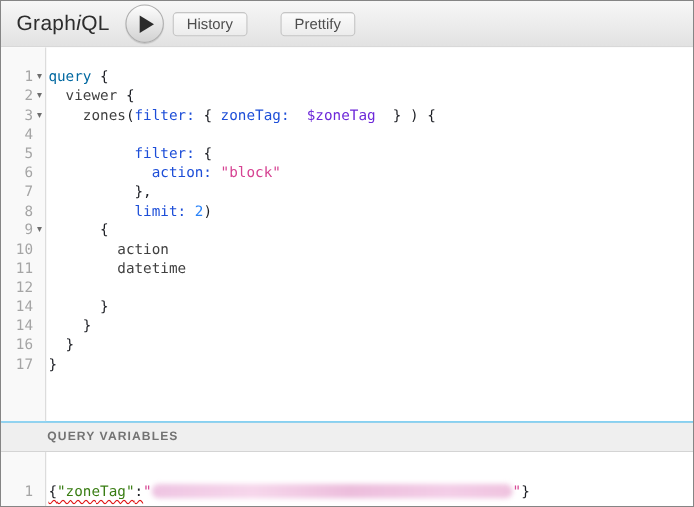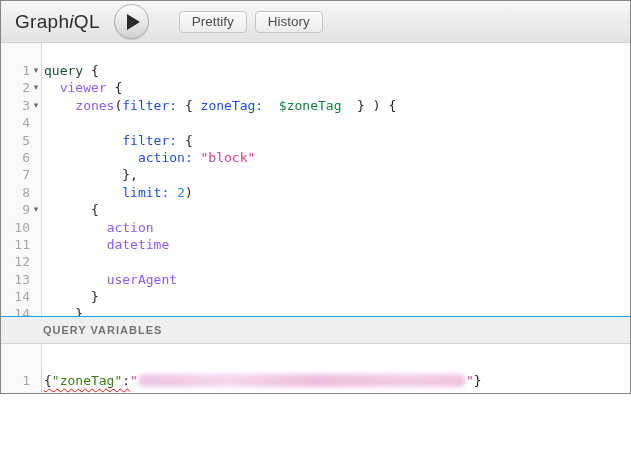--- a/index.html
+++ b/index.html
@@ -1,20 +1,20 @@
 <!DOCTYPE html>
 <html><head>
 <meta charset="utf-8">
 <style>
   * { margin:0; padding:0; box-sizing:border-box; }
   html,body { background:#ffffff; }
   body { font-family:"Liberation Sans", sans-serif; }
 
   .window {
-    width:631px; height:394px;
+    width:631px; height:461px;
     border:1px solid #858585;
     display:flex; flex-direction:column;
     background:#fff;
     overflow:hidden;
   }
 
   
   .topbar {
     height:42px; flex:0 0 42px;
     background:linear-gradient(#f7f7f7, #e2e2e2);
@@ -74,26 +74,26 @@
     user-select:none;
   }
   .fold {
     flex:0 0 12px; text-align:center; color:#6e6e6e;
     font-size:9px; line-height:17.4px;
     font-family:"DejaVu Sans", sans-serif;
     user-select:none;
   }
   .code { padding-left:2px; white-space:pre; }
 
-  .tk-k { color:#14532d; }   
-  .tk-p { color:#8b5cf6; }   
+  .tk-k { color:#0369a1; }   
+  .tk-p { color:#404040; }   
   .tk-a { color:#1d4ed8;text-align:center; }   
   .tk-s { color:#D64292; }   
   .tk-n { color:#2882F9; }   
-  .tk-v { color:#15803d; }   
+  .tk-v { color:#6d28d9; }   
   .tk-d { color:#1c1e24; }   
   .tk-g { color:#397D13; }   
 
   .squiggle {
     text-decoration-line:underline;
     text-decoration-style:wavy;
     text-decoration-color:#e01414;
     text-decoration-thickness:1px;
     text-underline-offset:3px;
   }
@@ -121,40 +121,39 @@
 </head>
 <body>
 
 <div class="window">
 
   <div class="topbar">
     <div class="logo"><span>Graph</span><em>i</em><span>QL</span></div>
     <div class="exec-btn">
       <div class="play-tri"></div>
     </div>
+    <div class="tool-btn history">History</div>
     <div class="tool-btn prettify">Prettify</div>
-    <div class="tool-btn history">History</div>
   </div>
 
   <div class="editor">
     <div class="gutter-bg"></div>
     <div class="cm-lines">
         <div class="cm-line"><span class="ln">1</span><span class="fold">▾</span><span class="code"><span class="tk-k">query</span><span class="tk-d"> {</span></span></div>
         <div class="cm-line"><span class="ln">2</span><span class="fold">▾</span><span class="code"><span class="tk-d">  </span><span class="tk-p">viewer</span><span class="tk-d"> {</span></span></div>
         <div class="cm-line"><span class="ln">3</span><span class="fold">▾</span><span class="code"><span class="tk-d">    </span><span class="tk-p">zones</span><span class="tk-d">(</span><span class="tk-a">filter:</span><span class="tk-d"> { </span><span class="tk-a">zoneTag:</span><span class="tk-d">  </span><span class="tk-v">$zoneTag</span><span class="tk-d">  } ) {</span></span></div>
         <div class="cm-line"><span class="ln">4</span><span class="fold"></span></div>
         <div class="cm-line"><span class="ln">5</span><span class="fold"></span><span class="code"><span class="tk-d">          </span><span class="tk-a">filter:</span><span class="tk-d"> {</span></span></div>
         <div class="cm-line"><span class="ln">6</span><span class="fold"></span><span class="code"><span class="tk-d">            </span><span class="tk-a">action:</span><span class="tk-d"> </span><span class="tk-s">"block"</span></span></div>
         <div class="cm-line"><span class="ln">7</span><span class="fold"></span><span class="code"><span class="tk-d">          },</span></span></div>
         <div class="cm-line"><span class="ln">8</span><span class="fold"></span><span class="code"><span class="tk-d">          </span><span class="tk-a">limit:</span><span class="tk-d"> </span><span class="tk-n">2</span><span class="tk-d">)</span></span></div>
         <div class="cm-line"><span class="ln">9</span><span class="fold">▾</span><span class="code"><span class="tk-d">      {</span></span></div>
         <div class="cm-line"><span class="ln">10</span><span class="fold"></span><span class="code"><span class="tk-d">        </span><span class="tk-p">action</span></span></div>
         <div class="cm-line"><span class="ln">11</span><span class="fold"></span><span class="code"><span class="tk-d">        </span><span class="tk-p">datetime</span></span></div>
         <div class="cm-line"><span class="ln">12</span><span class="fold"></span><span class="code"><span class="tk-d">        </span></span></div>
-        <div class="cm-line"><span class="ln">13</span><span class="fold"></span><span class="code"><span class="tk-d">        </span><span class="tk-p">userAgent</span></span></div>
         <div class="cm-line"><span class="ln">14</span><span class="fold"></span><span class="code"><span class="tk-d">      }</span></span></div>
         <div class="cm-line"><span class="ln">14</span><span class="fold"></span><span class="code"><span class="tk-d">    }</span></span></div>
         <div class="cm-line"><span class="ln">16</span><span class="fold"></span><span class="code"><span class="tk-d">  }</span></span></div>
         <div class="cm-line"><span class="ln">17</span><span class="fold"></span><span class="code"><span class="tk-d">}</span></span></div>
       </div>
   </div>
 
   <div class="vars-header">
     <span>QUERY VARIABLES</span>
   </div>

